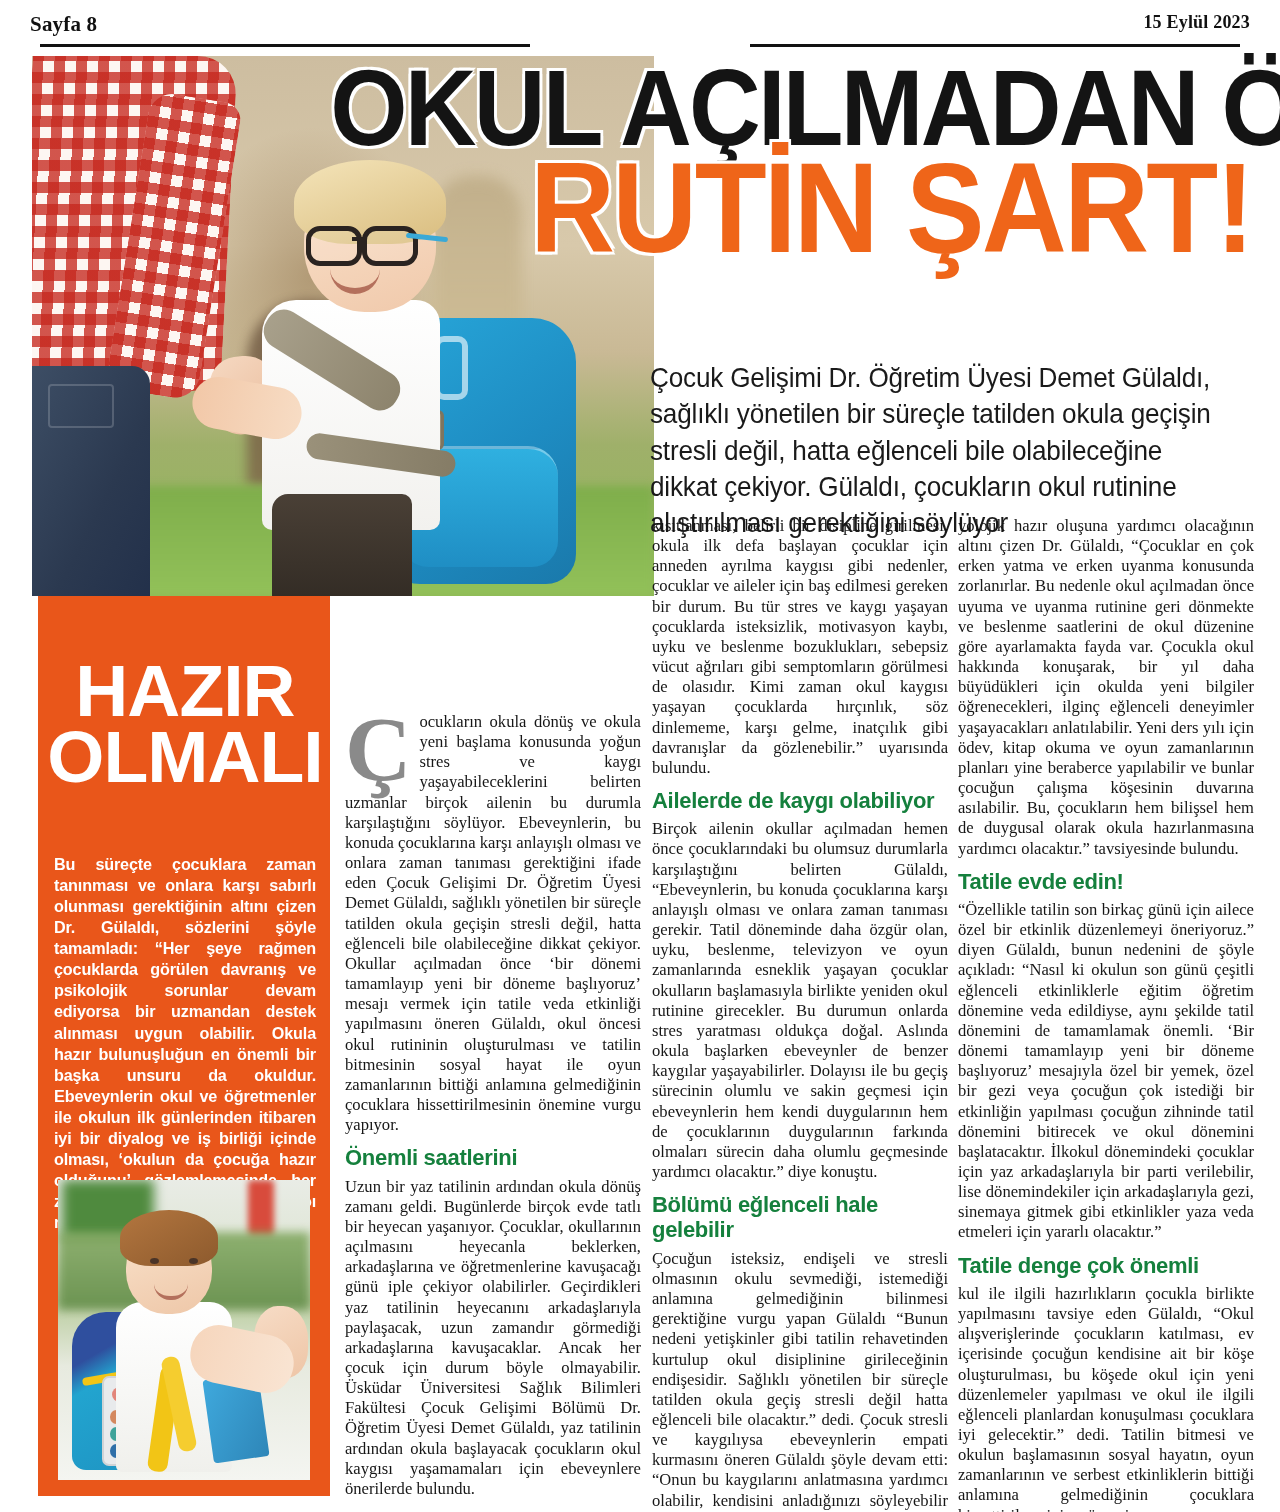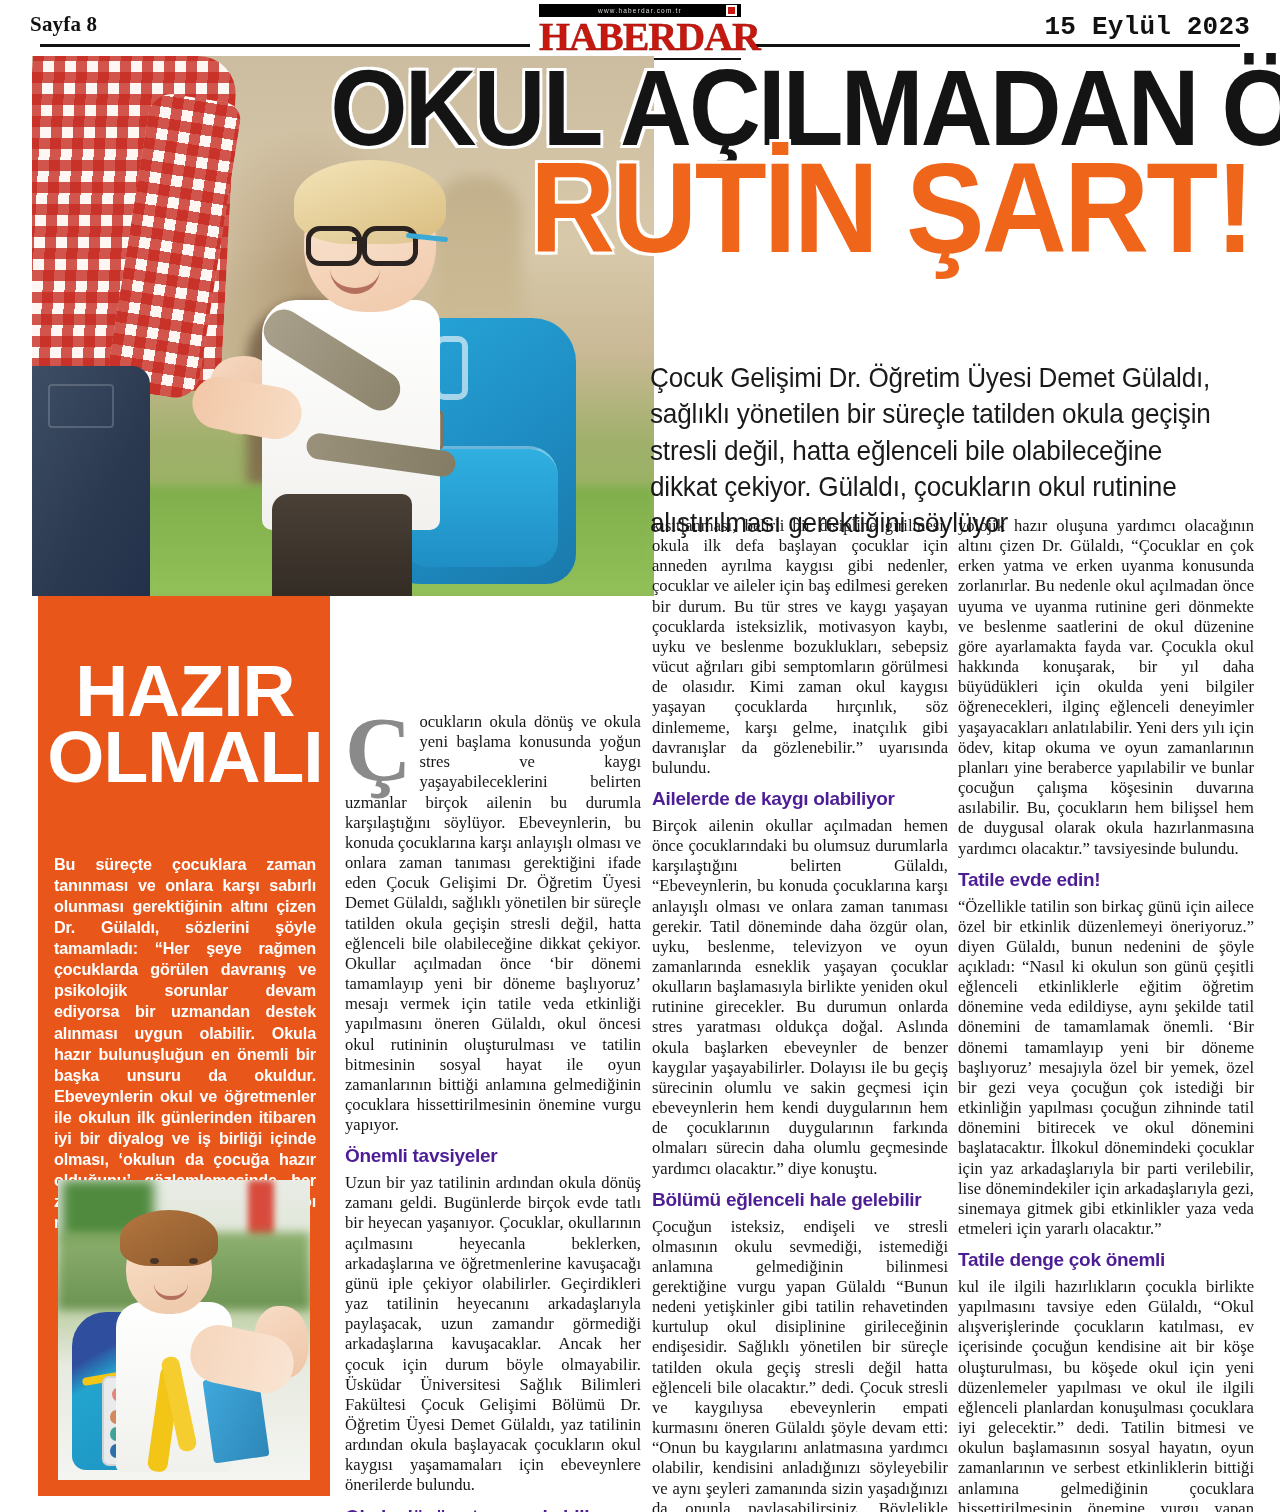--- a/index.html
+++ b/index.html
@@ -14,22 +14,22 @@
 
   
   .masthead{position:absolute;left:0;top:0;width:1280px;height:62px;}
   .folio{
     position:absolute;left:30px;top:12px;
     font-family:"Liberation Serif",serif;font-weight:700;
     font-size:21px;color:#111;letter-spacing:.2px;
   }
   .issue-date{
     position:absolute;right:30px;top:12px;
-    font-family:Liberation Mono, monospace;font-weight:700;
-    font-size:26px;color:#111;letter-spacing:.2px;
+    font-family:Liberation Serif, serif;font-weight:700;
+    font-size:18px;color:#111;letter-spacing:.2px;
   }
   .rule-left{position:absolute;left:40px;top:44px;width:490px;height:3px;background:#111;}
   .rule-right{position:absolute;right:40px;top:44px;width:490px;height:3px;background:#111;}
   .logo-wrap{
     position:absolute;left:50%;top:4px;transform:translateX(-50%);
     width:202px;
   }
   .logo-topbar{
     background:#000;height:13px;width:202px;position:relative;
     display:flex;align-items:center;justify-content:center;
@@ -343,21 +343,21 @@
   .col{
     position:absolute;top:0;
     font-family:"Liberation Serif",serif;
     font-size:16.6px;line-height:1.215;color:#161616;
     text-align:justify;
     -moz-hyphens:auto;hyphens:auto;
   }
   .col p{margin:0 0 .42em 0;}
   .col h3{
     font-family:"Liberation Sans",sans-serif;
-    font-weight:700;font-size:19px;line-height:1.15;color:#4c1d95;
+    font-weight:700;font-size:22px;line-height:1.15;color:#15803d;
     margin:10px 0 6px 0;text-align:left;letter-spacing:-.3px;
   }
   #col1{left:345px;top:712px;width:296px;}
   #col2{left:652px;top:516px;width:296px;}
   #col3{left:958px;top:516px;width:296px;}
 
   .dropcap{
     float:left;
     font-family:"Liberation Serif",serif;
     font-weight:700;
@@ -369,28 +369,20 @@
 </head>
 <body>
 
 <div class="page">
 
   <div class="masthead">
     <div class="folio">Sayfa 8</div>
     <div class="issue-date">15 Eylül 2023</div>
     <div class="rule-left"></div>
     <div class="rule-right"></div>
-    <div class="logo-wrap">
-      <div class="logo-topbar">
-        <span class="logo-url">www.haberdar.com.tr</span>
-        <span class="logo-flag"></span>
-      </div>
-      <div class="logo-word">HABERDAR</div>
-      <div class="logo-underline"></div>
-    </div>
   </div>
 
   <div class="photo-main">
     <div class="bg-building"></div>
     <div class="bg-blur1"></div>
     <div class="bg-window"></div>
     <div class="bg-window2"></div>
     <div class="bg-grass"></div>
 
     <div class="shirt"></div>
@@ -469,21 +461,21 @@
       <div class="sbp-arm"></div>
       <div class="sbp-head"></div>
       <div class="sbp-hair"></div>
       <div class="sbp-eyes"></div>
       <div class="sbp-mouth"></div>
     </div>
   </div>
 
   <div class="col" id="col1">
     <p><span class="dropcap">Ç</span><span>ocukların okula dönüş ve okula yeni başlama konusunda yoğun stres ve kaygı yaşayabileceklerini belirten uzmanlar birçok ailenin bu durumla karşılaştığını söylüyor. Ebeveynlerin, bu konuda çocuklarına karşı anlayışlı olması ve onlara zaman tanıması gerektiğini ifade eden Çocuk Gelişimi Dr. Öğretim Üyesi Demet Gülaldı, sağlıklı yönetilen bir süreçle tatilden okula geçişin stresli değil, hatta eğlenceli bile olabileceğine dikkat çekiyor. Okullar açılmadan önce ‘bir dönemi tamamlayıp yeni bir döneme başlıyoruz’ mesajı vermek için tatile veda etkinliği yapılmasını öneren Gülaldı, okul öncesi okul rutininin oluşturulması ve tatilin bitmesinin sosyal hayat ile oyun zamanlarının bittiği anlamına gelmediğinin çocuklara hissettirilmesinin önemine vurgu yapıyor.</span></p>
-    <h3>Önemli tavsiyeler</h3>
+    <h3>Önemli saatlerini</h3>
     <p>Uzun bir yaz tatilinin ardından okula dönüş zamanı geldi. Bugünlerde birçok evde tatlı bir heyecan yaşanıyor. Çocuklar, okullarının açılmasını heyecanla beklerken, arkadaşlarına ve öğretmenlerine kavuşacağı günü iple çekiyor olabilirler. Geçirdikleri yaz tatilinin heyecanını arkadaşlarıyla paylaşacak, uzun zamandır görmediği arkadaşlarına kavuşacaklar. Ancak her çocuk için durum böyle olmayabilir. Üsküdar Üniversitesi Sağlık Bilimleri Fakültesi Çocuk Gelişimi Bölümü Dr. Öğretim Üyesi Demet Gülaldı, yaz tatilinin ardından okula başlayacak çocukların okul kaygısı yaşamamaları için ebeveynlere önerilerde bulundu.</p>
     <h3>Okula dönüş strese sokabilir</h3>
 
   </div>
 
   <div class="col" id="col2">
     <p>kısıtlanması, belirli bir disipline girilmesi, okula ilk defa başlayan çocuklar için anneden ayrılma kaygısı gibi nedenler, çocuklar ve aileler için baş edilmesi gereken bir durum. Bu tür stres ve kaygı yaşayan çocuklarda isteksizlik, motivasyon kaybı, uyku ve beslenme bozuklukları, sebepsiz vücut ağrıları gibi semptomların görülmesi de olasıdır. Kimi zaman okul kaygısı yaşayan çocuklarda hırçınlık, söz dinlememe, karşı gelme, inatçılık gibi davranışlar da gözlenebilir.” uyarısında bulundu.</p>
     <h3>Ailelerde de kaygı olabiliyor</h3>
     <p>Birçok ailenin okullar açılmadan hemen önce çocuklarındaki bu olumsuz durumlarla karşılaştığını belirten Gülaldı, “Ebeveynlerin, bu konuda çocuklarına karşı anlayışlı olması ve onlara zaman tanıması gerekir. Tatil döneminde daha özgür olan, uyku, beslenme, televizyon ve oyun zamanlarında esneklik yaşayan çocuklar okulların başlamasıyla birlikte yeniden okul rutinine girecekler. Bu durumun onlarda stres yaratması oldukça doğal. Aslında okula başlarken ebeveynler de benzer kaygılar yaşayabilirler. Dolayısı ile bu geçiş sürecinin olumlu ve sakin geçmesi için ebeveynlerin hem kendi duygularının hem de çocuklarının duygularının farkında olmaları sürecin daha olumlu geçmesinde yardımcı olacaktır.” diye konuştu.</p>
     <h3>Bölümü eğlenceli hale gelebilir</h3>

